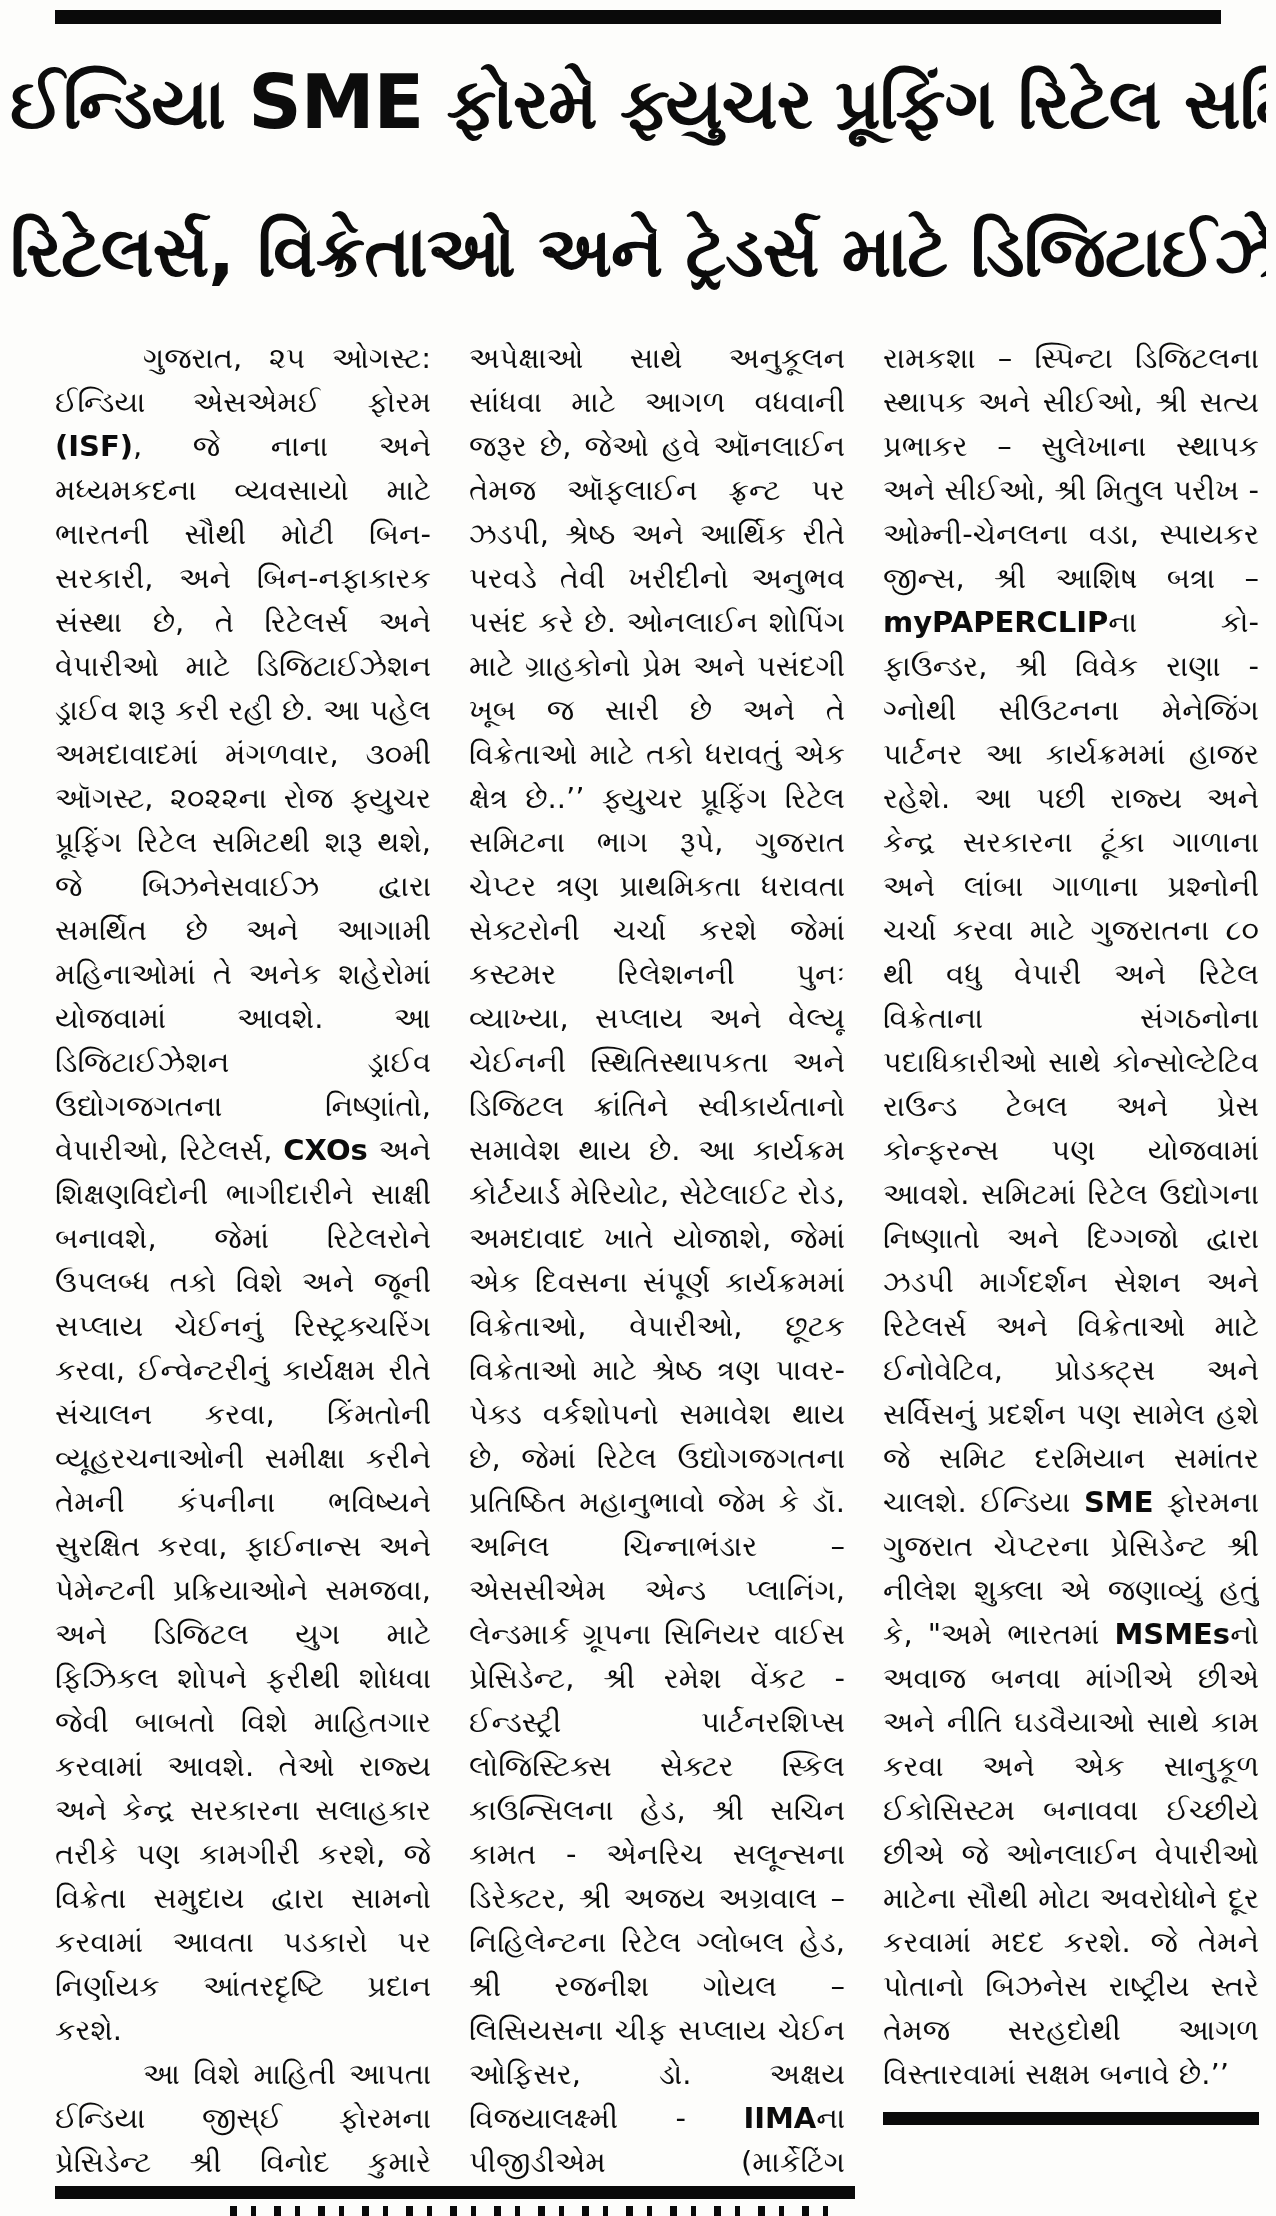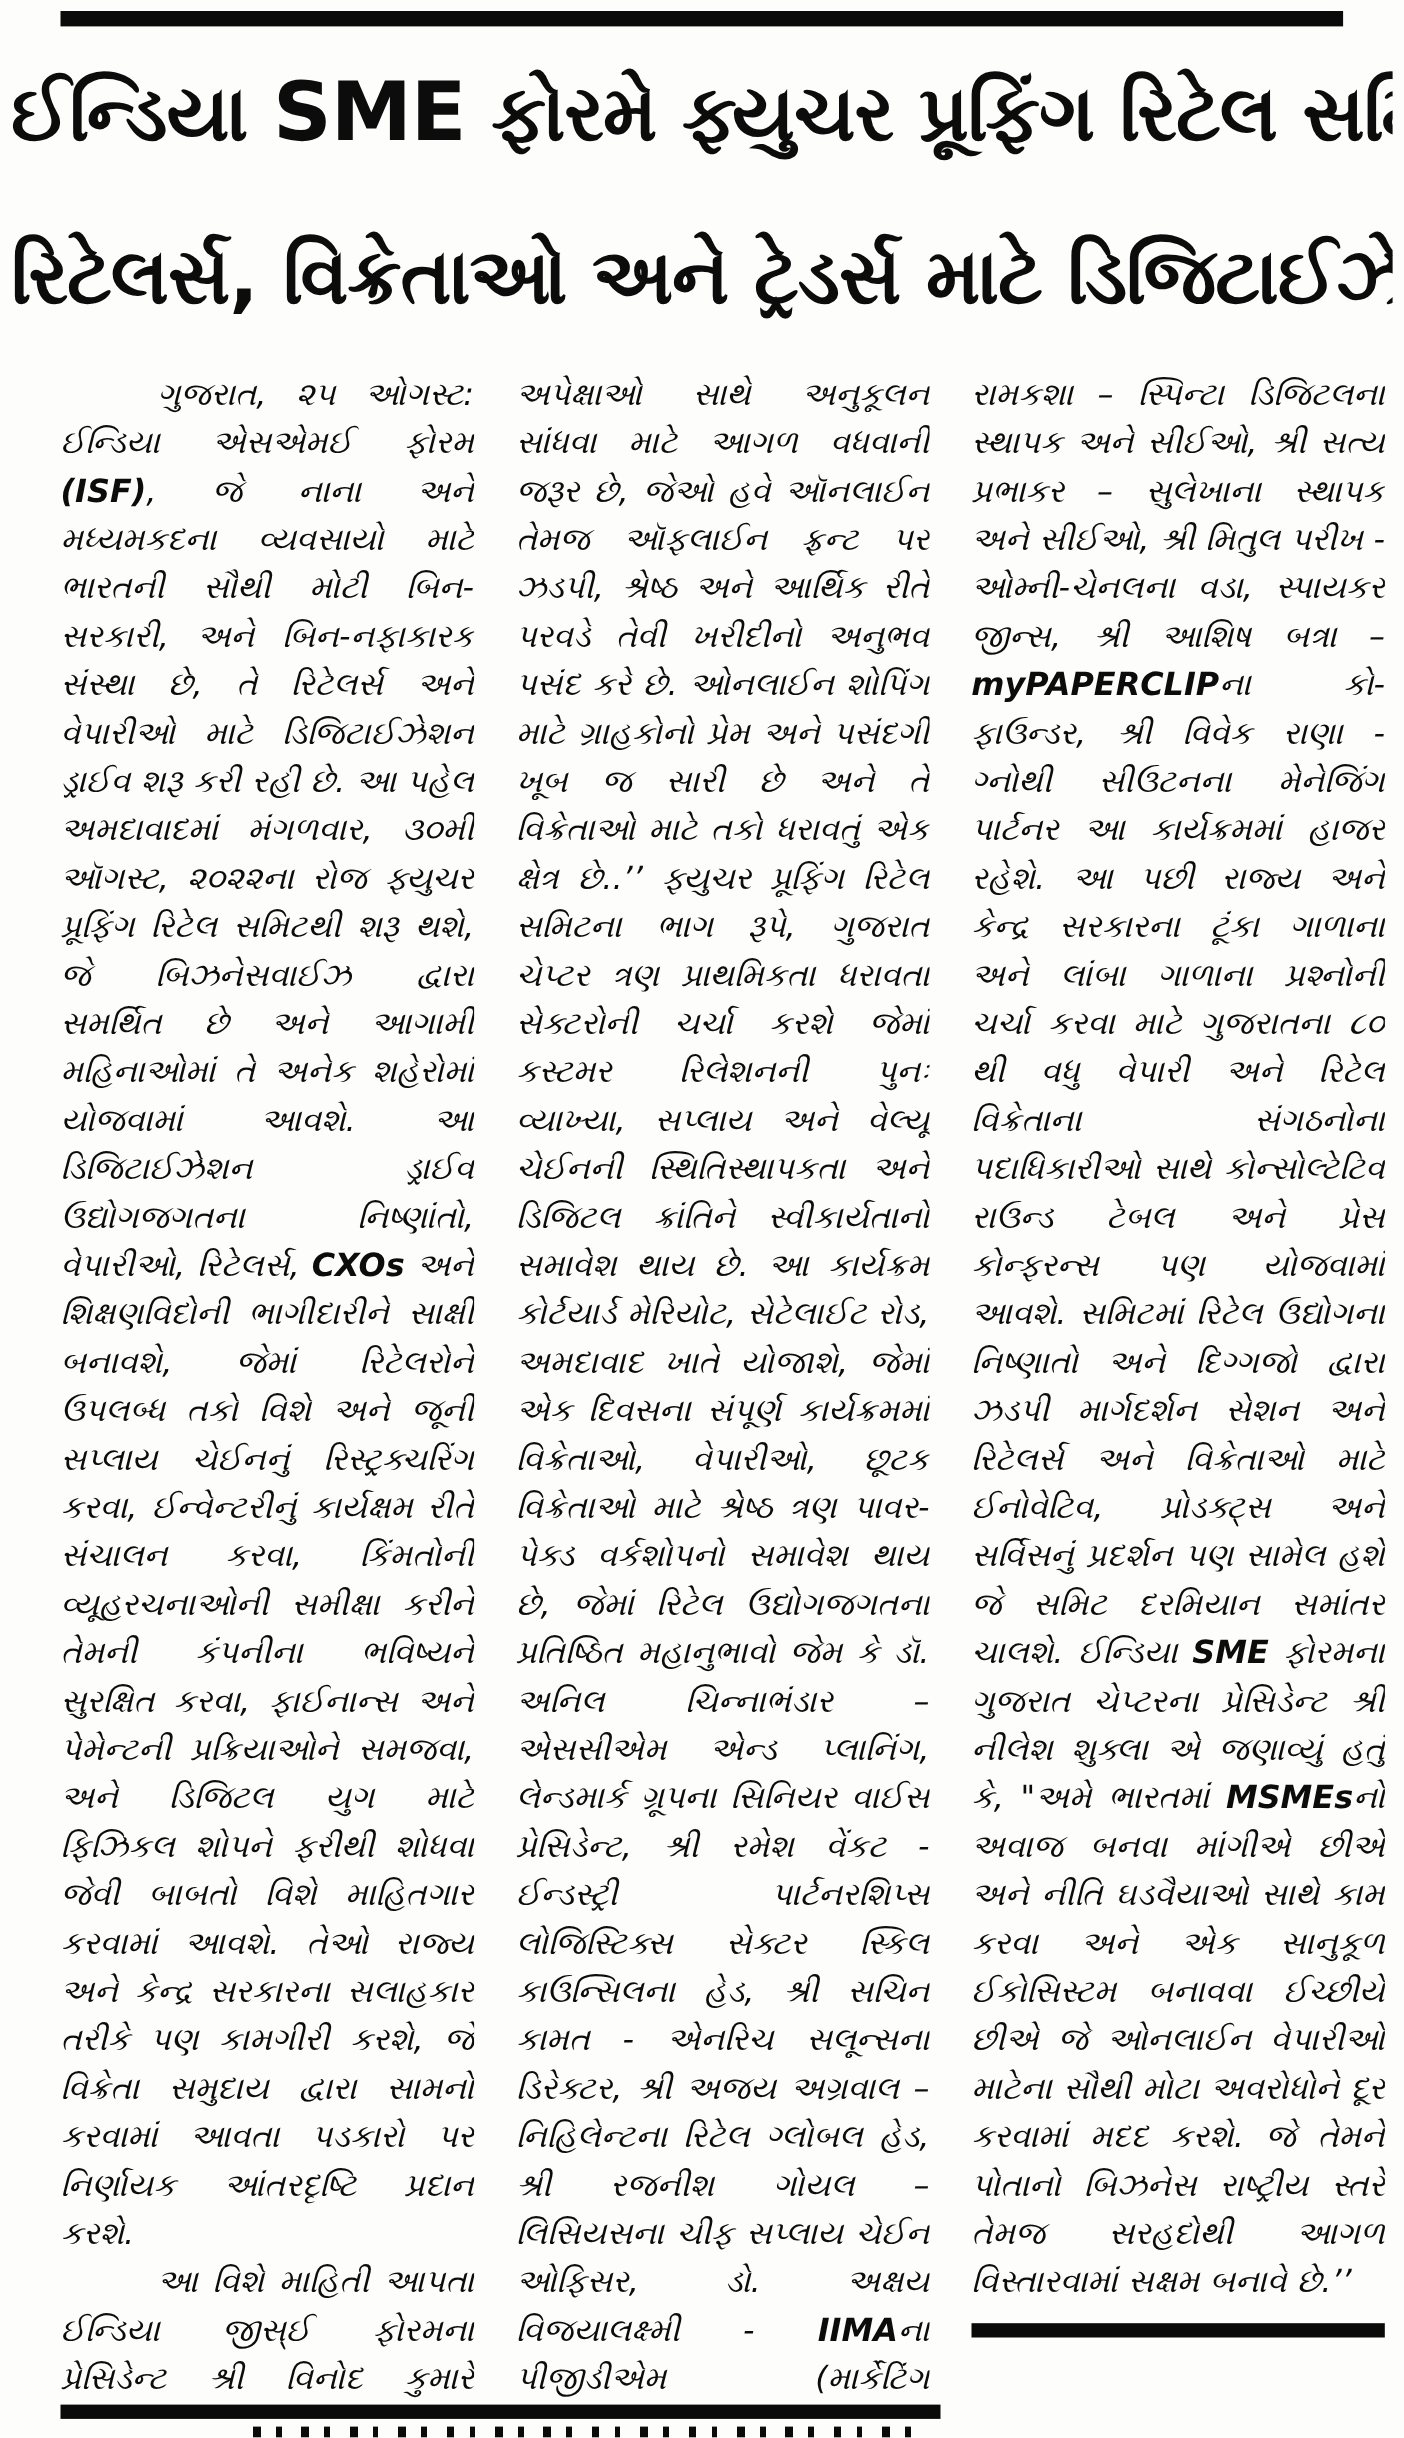--- a/index.html
+++ b/index.html
@@ -40,21 +40,21 @@
   }
   .col {
     width: 376px;
     height: 100%;
     overflow: hidden;
     text-align: justify;
     font-size: 29px;
     line-height: 44px;
   }
   .col + .col { margin-left: 38px; }
-  .para { margin: 0; font-style: italic; }
+  .para { margin: 0; }
   .para.indent { text-indent: 88px; }
   .b { font-weight: 700; }
   .col3-rule {
     margin-top: 16px;
     width: 100%; height: 13px;
     background: #0a0a0a;
   }
   .bottom-rule {
     position: absolute;
     left: 55px; top: 2186px;

